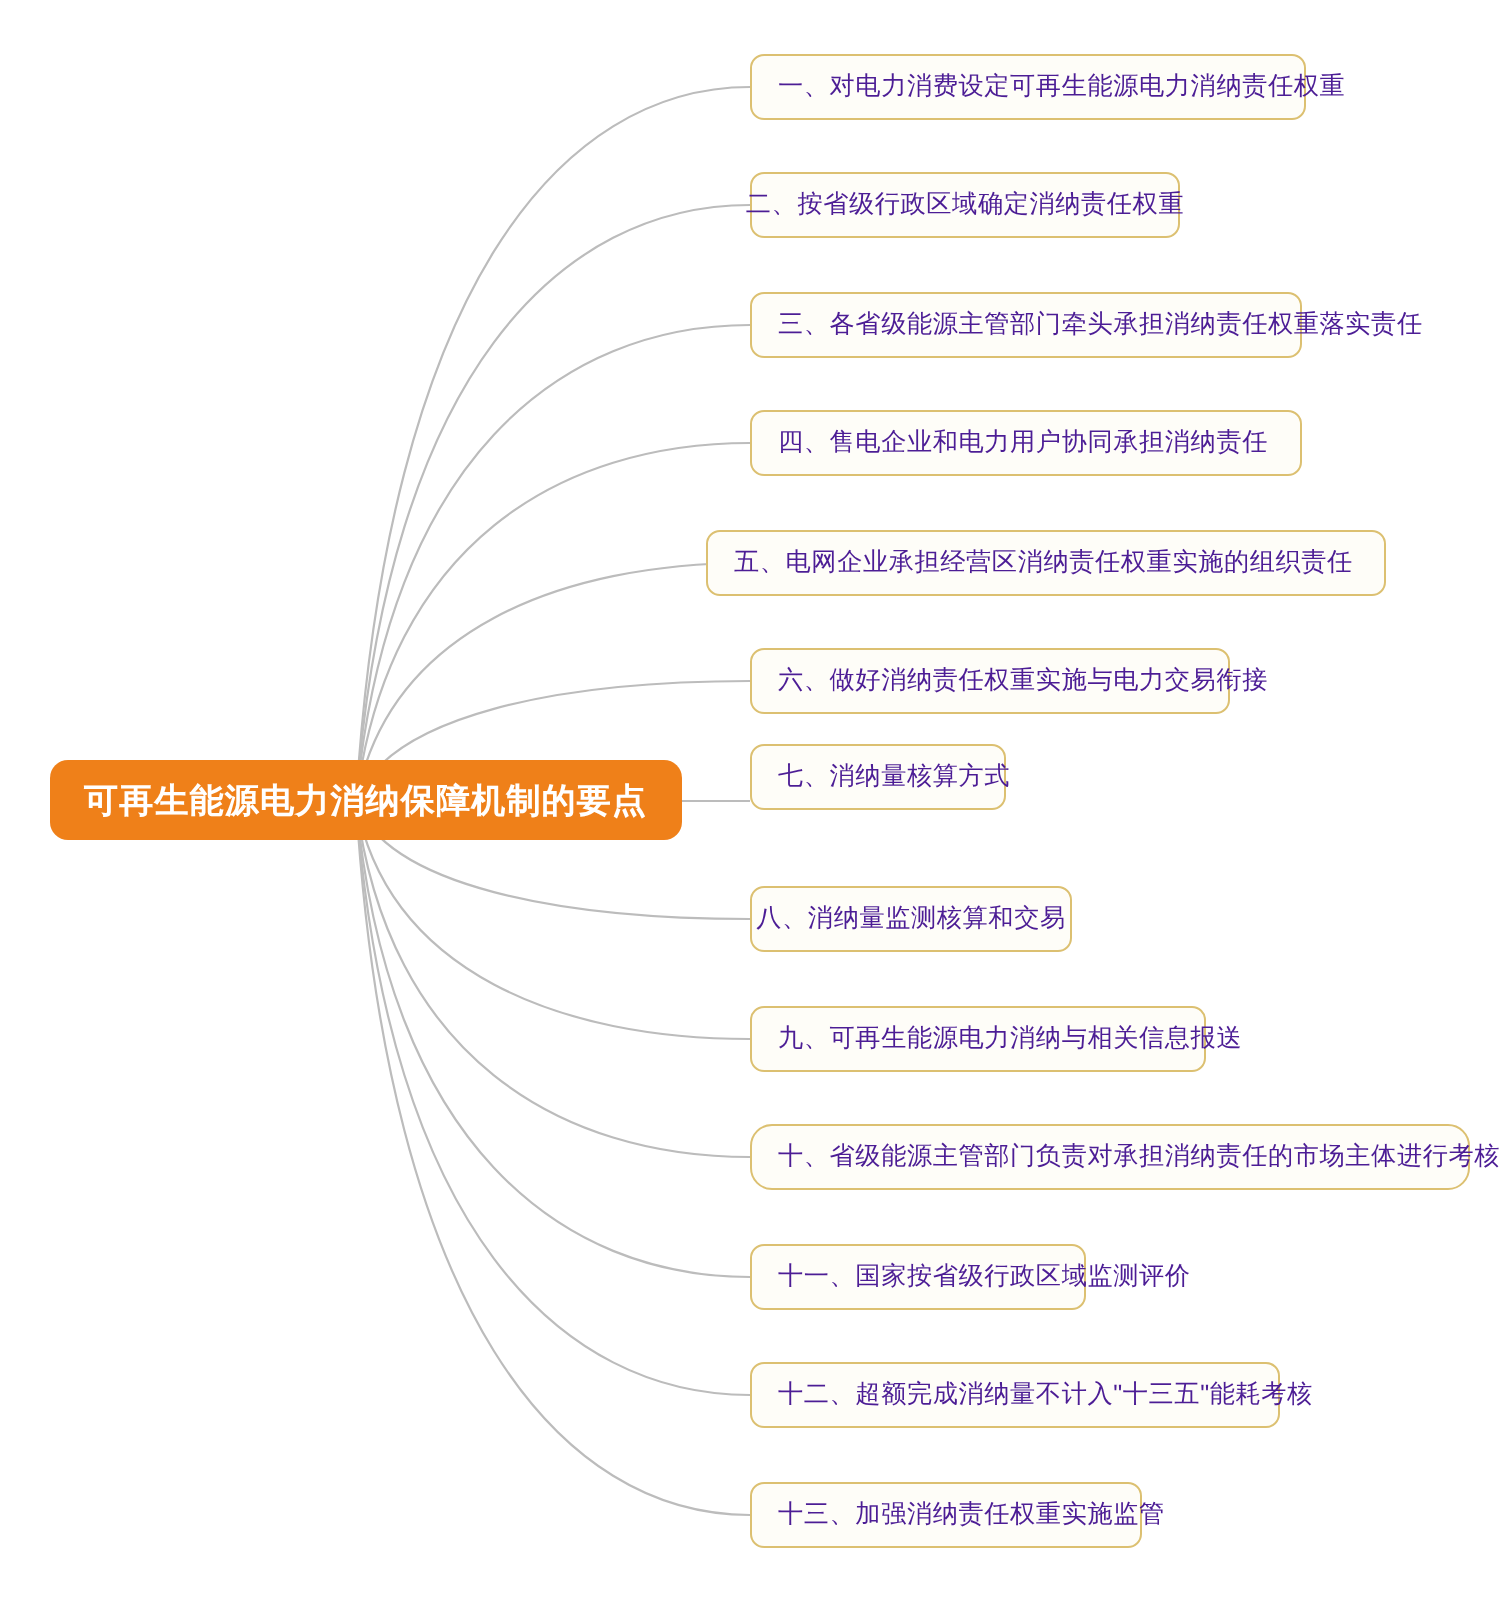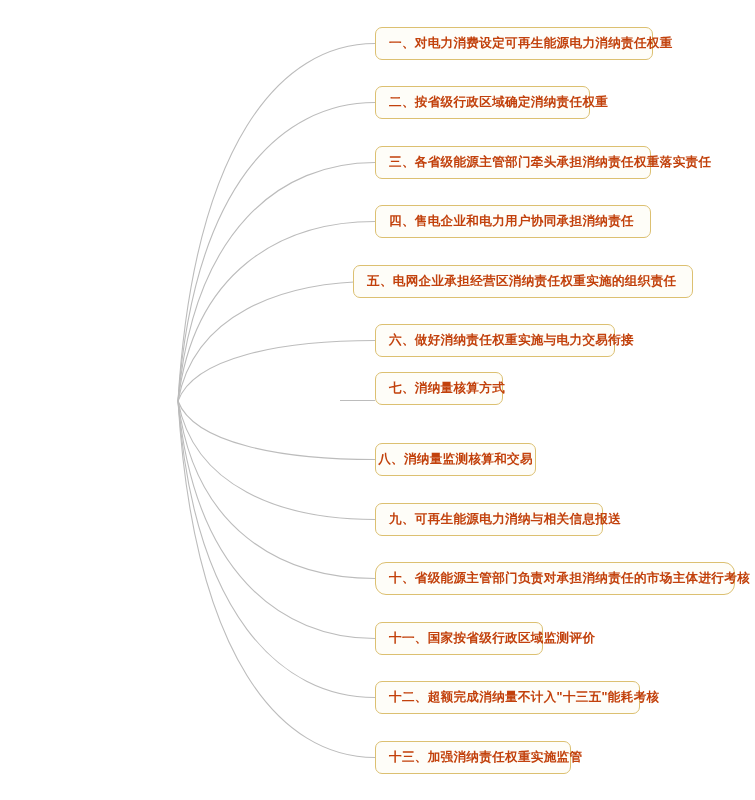--- a/index.html
+++ b/index.html
@@ -58,26 +58,25 @@
   .branch-node {
     position: absolute;
     height: 33px;
     box-sizing: border-box;
     display: flex;
     align-items: center;
     padding: 0 13px;
     background: #fefdf8;
     border: 1.4px solid #dcc071;
     border-radius: 7px;
-    color: #c2410c;
+    color: #4c1d95;
     font-size: 12.6px;
     letter-spacing: 0.3px;
     white-space: nowrap;
     z-index: 2;
-    font-weight: bold;
   }
 </style>
 </head>
 <body>
 
 <div id="canvas">
 
   <svg id="edges" viewBox="0 0 755 800" preserveAspectRatio="none">
       <path class="edge-curve" d="M 178 401 C 193.76 143.60000000000002, 280.44 43.5, 375 43.5"></path>
       <path class="edge-curve" d="M 178 401 C 193.76 186.08, 280.44 102.5, 375 102.5"></path>
@@ -87,26 +86,27 @@
       <path class="edge-curve" d="M 178 401 C 193.76 357.44, 280.44 340.5, 375 340.5"></path>
       <path class="edge-straight" d="M 340 400.5 L 375 400.5"></path>
       <path class="edge-curve" d="M 178 401 C 193.76 443.12, 280.44 459.5, 375 459.5"></path>
       <path class="edge-curve" d="M 178 401 C 193.76 486.32, 280.44 519.5, 375 519.5"></path>
       <path class="edge-curve" d="M 178 401 C 193.76 528.8, 280.44 578.5, 375 578.5"></path>
       <path class="edge-curve" d="M 178 401 C 193.76 572, 280.44 638.5, 375 638.5"></path>
       <path class="edge-curve" d="M 178 401 C 193.76 614.48, 280.44 697.5, 375 697.5"></path>
       <path class="edge-curve" d="M 178 401 C 193.76 657.6800000000001, 280.44 757.5, 375 757.5"></path>
     </svg>
 
+  <div id="root-node">可再生能源电力消纳保障机制的要点</div>
 
   <div id="branch-layer">
       <div class="branch-node" style="left: 375px; top: 27px; width: 278px;">
         <span>一、对电力消费设定可再生能源电力消纳责任权重</span>
       </div>
-      <div class="branch-node" style="left: 375px; top: 86px; width: 215px;">
+      <div class="branch-node" style="left: 375px; top: 86px; width: 215px; justify-content: center;">
         <span>二、按省级行政区域确定消纳责任权重</span>
       </div>
       <div class="branch-node" style="left: 375px; top: 146px; width: 276px;">
         <span>三、各省级能源主管部门牵头承担消纳责任权重落实责任</span>
       </div>
       <div class="branch-node" style="left: 375px; top: 205px; width: 276px;">
         <span>四、售电企业和电力用户协同承担消纳责任</span>
       </div>
       <div class="branch-node" style="left: 353px; top: 265px; width: 340px;">
         <span>五、电网企业承担经营区消纳责任权重实施的组织责任</span>

